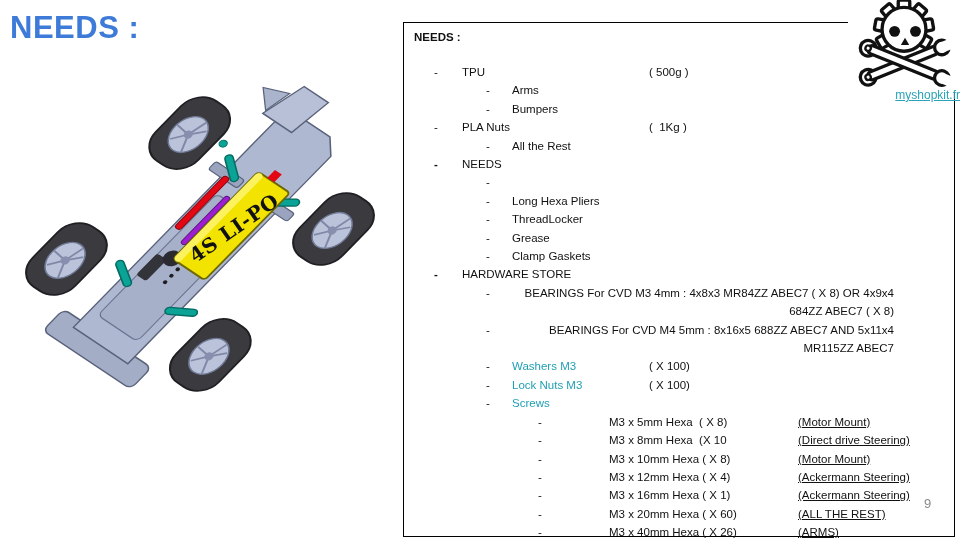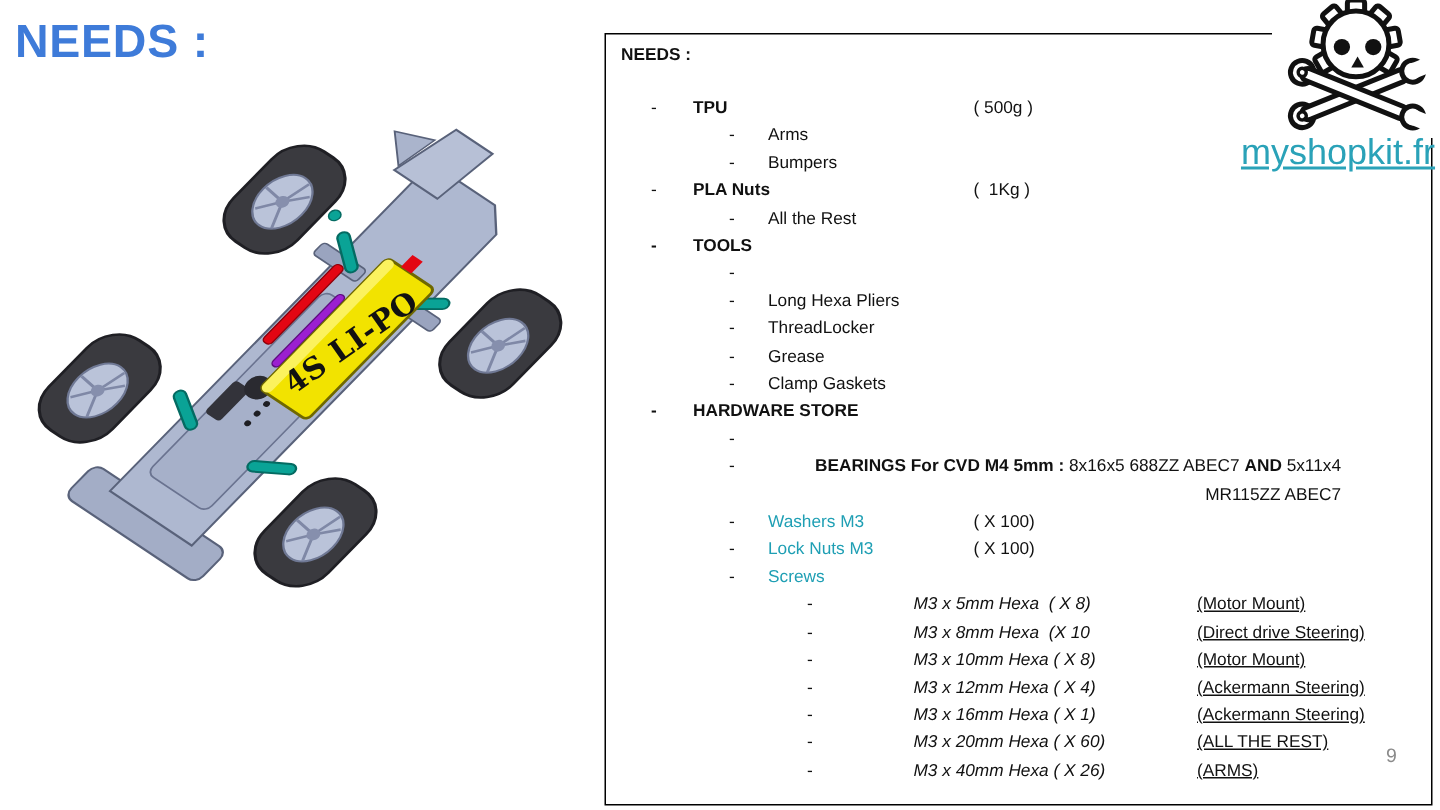--- a/index.html
+++ b/index.html
@@ -18,34 +18,34 @@
   .panel { position:absolute; left:403px; top:22px; width:552px; height:515px;
     border:1.5px solid #000; background:#fff; }
   .panel-heading { position:absolute; left:10px; top:8px; font-size:11.5px;
     font-weight:bold; color:#111; }
   .list { position:absolute; left:0; top:40px; right:6px; }
   .row { position:relative; font-size:11.5px; line-height:18.4px;
     min-height:18.4px; color:#111; }
   .row .dash { position:absolute; top:0; }
   .lvl1 .dash { left:30px; } .lvl1 .txt { margin-left:58px; }
   .lvl2 .dash { left:82px; } .lvl2 .txt { margin-left:108px;text-align:right; }
-  .lvl3 .dash { left:134px; } .lvl3 .txt { margin-left:205px;font-style:italic; }
+  .lvl3 .dash { left:134px; } .lvl3 .txt { margin-left:205px; }
   .row .txt { display:inline-block; white-space:pre-wrap; }
   .lvl2 .txt { max-width:382px; }
   .row.bb .dash { font-weight:bold; }
-  .b { font-weight:bold; }
+  .b { font-weight:normal; }
   .qty { position:absolute; left:245px; top:0; white-space:pre; }
   .note { position:absolute; left:394px; top:0; white-space:pre;text-decoration:underline; }
   .link { color:#1f9fb4; cursor:pointer; }
 
   
   .logo-patch { position:absolute; left:848px; top:0; width:112px; height:92px;
     background:#fff; z-index:3; }
   .logo-link { position:absolute; left:824px; top:88px; width:136px; z-index:3;
-    text-align:center; font-size:24px; color:#2aa2b8; text-decoration:underline;
+    text-align:right; font-size:12px; color:#2aa2b8; text-decoration:underline;
     cursor:pointer; }
 
   .page-number { position:absolute; left:924px; top:496px; font-size:13px;
     color:#8a8a8a; z-index:4; }
 </style>
 </head>
 <body>
 
 <div class="slide">
 
@@ -129,28 +129,28 @@
   </div>
 
   <div class="panel">
     <div class="panel-heading">NEEDS :</div>
     <div class="list">
         <div class="row lvl1"><span class="dash">-</span><span class="txt"><span class="b">TPU</span></span><span class="qty">( 500g )</span></div>
         <div class="row lvl2"><span class="dash">-</span><span class="txt"><span>Arms</span></span></div>
         <div class="row lvl2"><span class="dash">-</span><span class="txt"><span>Bumpers</span></span></div>
         <div class="row lvl1"><span class="dash">-</span><span class="txt"><span class="b">PLA Nuts</span></span><span class="qty">(  1Kg )</span></div>
         <div class="row lvl2"><span class="dash">-</span><span class="txt"><span>All the Rest</span></span></div>
-        <div class="row lvl1 bb"><span class="dash">-</span><span class="txt"><span class="b">TOOLS</span></span></div>
+        <div class="row lvl1 bb"><span class="dash">-</span><span class="txt"><span class="b">NEEDS</span></span></div>
         <div class="row lvl2"><span class="dash">-</span></div>
         <div class="row lvl2"><span class="dash">-</span><span class="txt"><span>Long Hexa Pliers</span></span></div>
         <div class="row lvl2"><span class="dash">-</span><span class="txt"><span>ThreadLocker</span></span></div>
         <div class="row lvl2"><span class="dash">-</span><span class="txt"><span>Grease</span></span></div>
         <div class="row lvl2"><span class="dash">-</span><span class="txt"><span>Clamp Gaskets</span></span></div>
         <div class="row lvl1 bb"><span class="dash">-</span><span class="txt"><span class="b">HARDWARE STORE</span></span></div>
-        <div class="row lvl2"><span class="dash">-</span></div>
+        <div class="row lvl2"><span class="dash">-</span><span class="txt"><span class="b">BEARINGS For CVD M3 4mm : </span><span>4x8x3 MR84ZZ ABEC7 ( X 8) </span><span class="b">OR</span><span> 4x9x4 684ZZ ABEC7 ( X 8)</span></span></div>
         <div class="row lvl2"><span class="dash">-</span><span class="txt"><span class="b">BEARINGS For CVD M4 5mm : </span><span>8x16x5 688ZZ ABEC7 </span><span class="b">AND</span><span> 5x11x4 MR115ZZ ABEC7</span></span></div>
         <div class="row lvl2"><span class="dash">-</span><span class="txt"><span class="link">Washers M3</span></span><span class="qty">( X 100)</span></div>
         <div class="row lvl2"><span class="dash">-</span><span class="txt"><span class="link">Lock Nuts M3</span></span><span class="qty">( X 100)</span></div>
         <div class="row lvl2"><span class="dash">-</span><span class="txt"><span class="link">Screws</span></span></div>
         <div class="row lvl3"><span class="dash">-</span><span class="txt"><span>M3 x 5mm Hexa  ( X 8)</span></span><span class="note">(Motor Mount)</span></div>
         <div class="row lvl3"><span class="dash">-</span><span class="txt"><span>M3 x 8mm Hexa  (X 10</span></span><span class="note">(Direct drive Steering)</span></div>
         <div class="row lvl3"><span class="dash">-</span><span class="txt"><span>M3 x 10mm Hexa ( X 8)</span></span><span class="note">(Motor Mount)</span></div>
         <div class="row lvl3"><span class="dash">-</span><span class="txt"><span>M3 x 12mm Hexa ( X 4)</span></span><span class="note">(Ackermann Steering)</span></div>
         <div class="row lvl3"><span class="dash">-</span><span class="txt"><span>M3 x 16mm Hexa ( X 1)</span></span><span class="note">(Ackermann Steering)</span></div>
         <div class="row lvl3"><span class="dash">-</span><span class="txt"><span>M3 x 20mm Hexa ( X 60)</span></span><span class="note">(ALL THE REST)</span></div>

